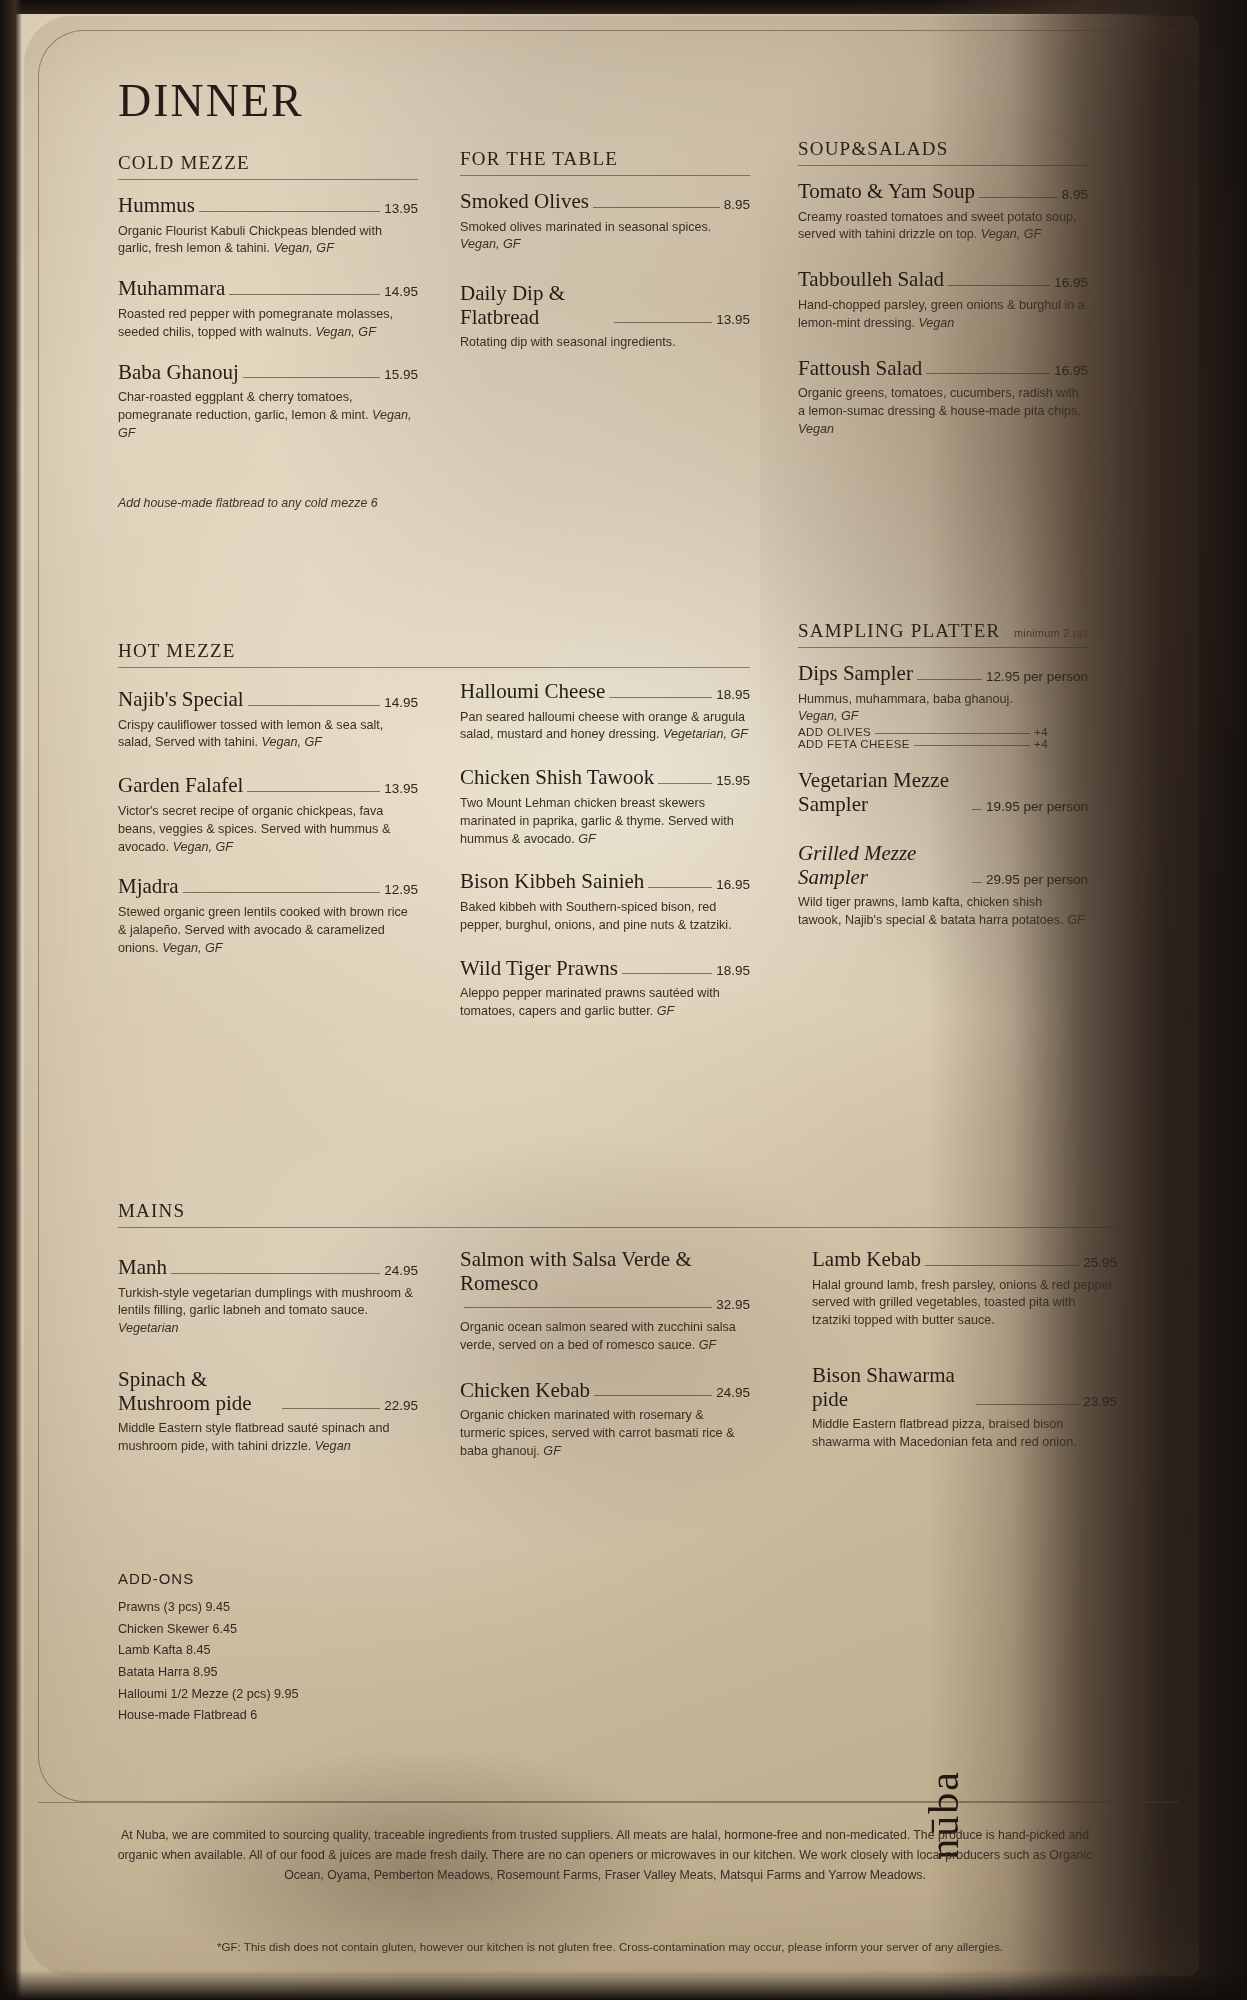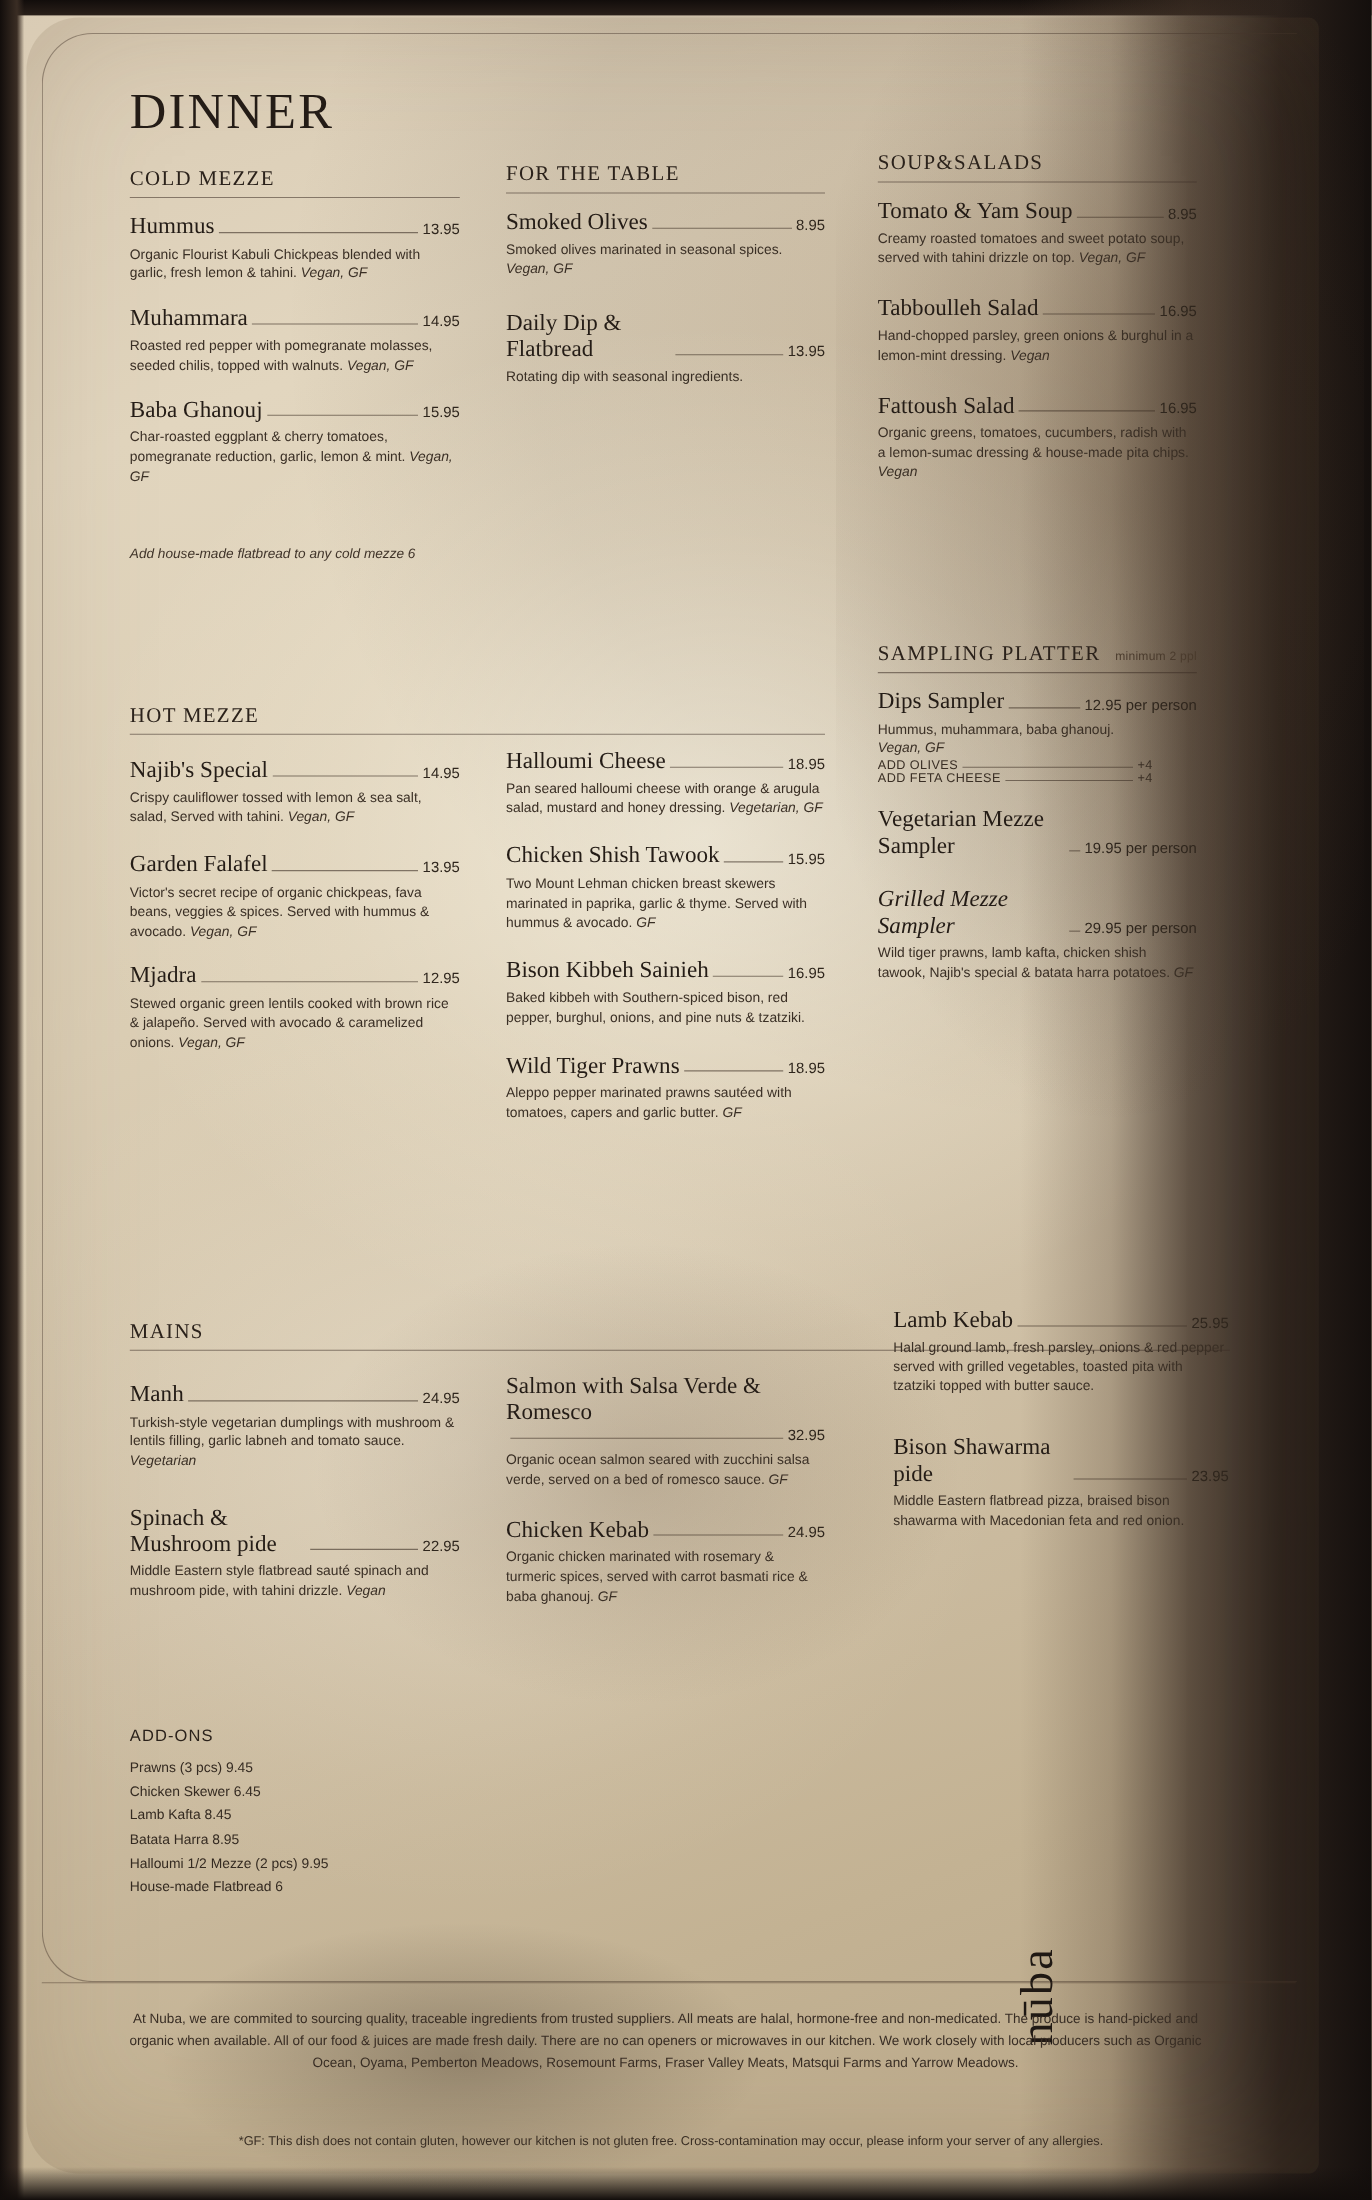--- a/index.html
+++ b/index.html
@@ -419,21 +419,21 @@
           <span class="dots"></span>
           <span class="price">18.95</span>
         </div>
         <div class="desc">
           <span>Aleppo pepper marinated prawns sautéed with tomatoes, capers and garlic butter.</span>
           <span class="tag">GF</span>
         </div>
       </div>
     </div>
 
-    <div class="col" style="left:798px; top:584px; width:290px;">
+    <div class="col" style="left:798px; top:620px; width:290px;">
       <div class="section-head">
         <span>SAMPLING PLATTER</span>
         <span class="minimum">minimum 2 ppl</span>
       </div>
 
       <div class="item">
         <div class="item-row">
           <span class="item-name">Dips Sampler</span>
           <span class="dots"></span>
           <span class="price">12.95 per person</span>
@@ -526,21 +526,21 @@
           <span class="dots"></span>
           <span class="price">24.95</span>
         </div>
         <div class="desc">
           <span>Organic chicken marinated with rosemary &amp; turmeric spices, served with carrot basmati rice &amp; baba ghanouj.</span>
           <span class="tag">GF</span>
         </div>
       </div>
     </div>
 
-    <div class="col" style="left:812px; top:1188px; width:305px;">
+    <div class="col" style="left:812px; top:1248px; width:305px;">
       <div class="item">
         <div class="item-row">
           <span class="item-name">Lamb Kebab</span>
           <span class="dots"></span>
           <span class="price">25.95</span>
         </div>
         <div class="desc" style="max-width:305px;">
           <span>Halal ground lamb, fresh parsley, onions &amp; red pepper served with grilled vegetables, toasted pita with tzatziki topped with butter sauce.</span>
         </div>
       </div>

